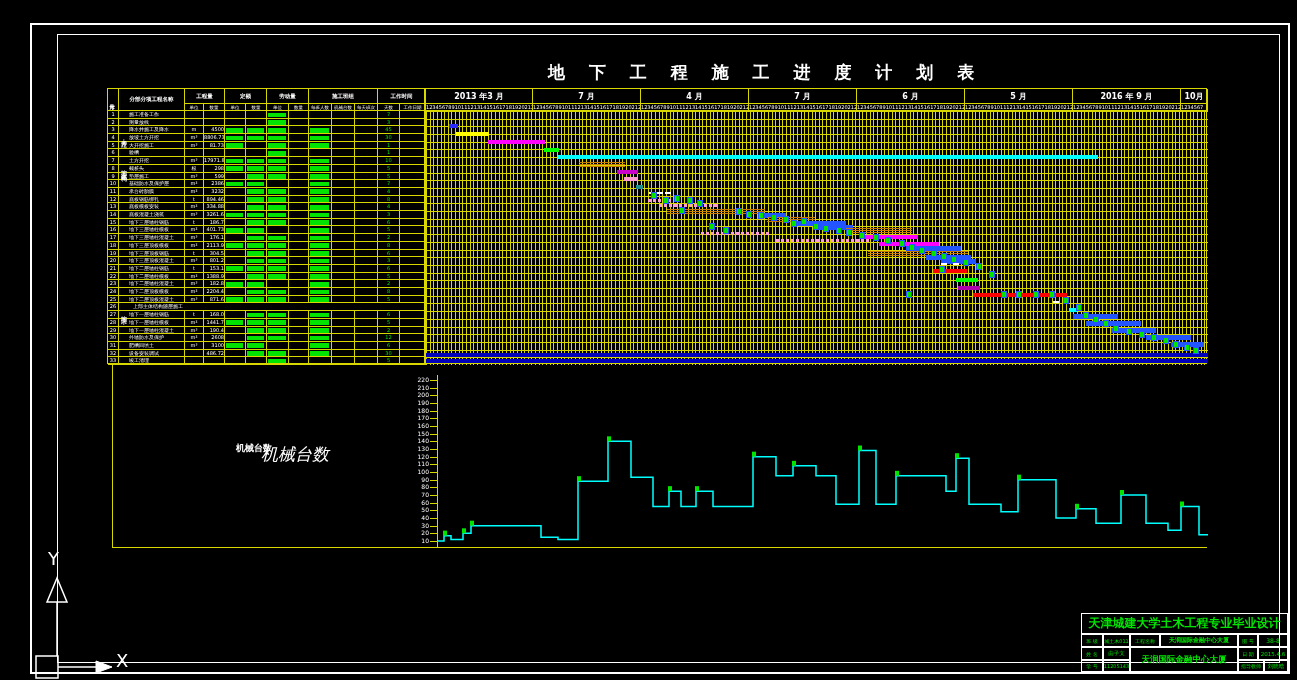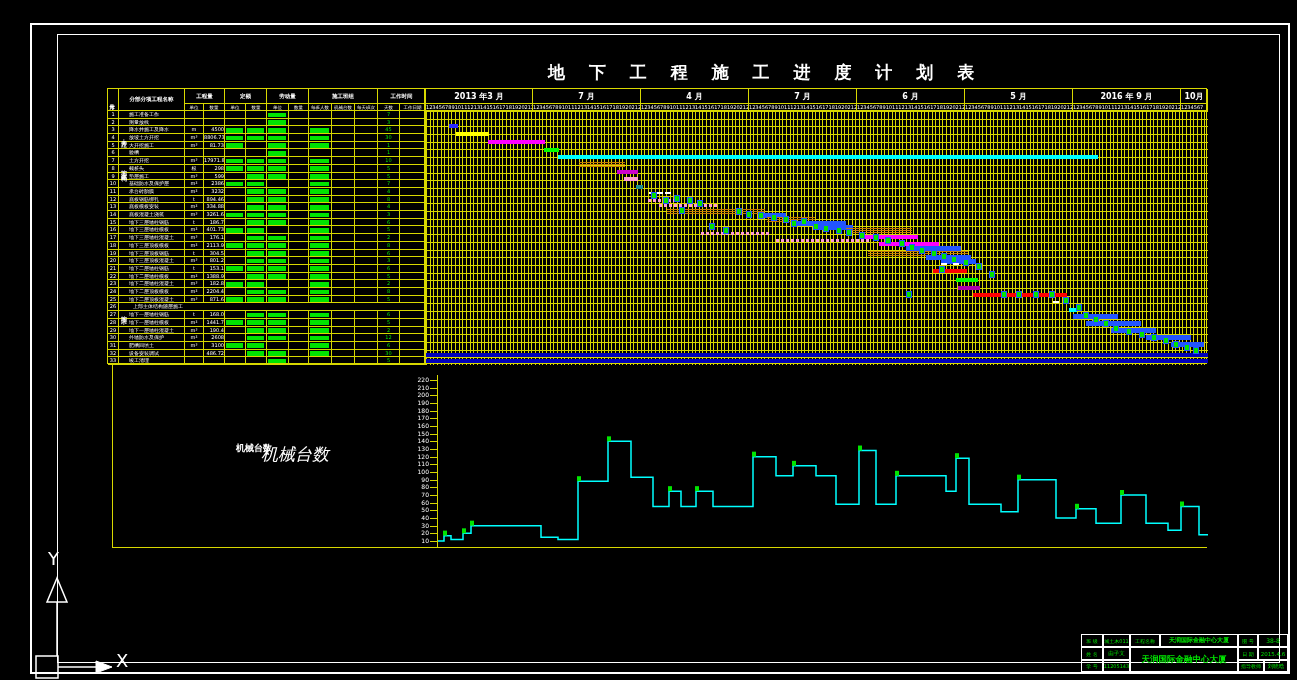--- a/index.html
+++ b/index.html
@@ -842,20 +842,21 @@
         <rect x="458" y="105.8305" width="4" height="5" fill="#00e400"></rect>
         <rect x="518" y="88.1964" width="4" height="5" fill="#00e400"></rect>
         <rect x="580" y="109.66399999999999" width="4" height="5" fill="#00e400"></rect>
         <rect x="638" y="138.7986" width="4" height="5" fill="#00e400"></rect>
         <rect x="683" y="124.99799999999999" width="4" height="5" fill="#00e400"></rect>
         <rect x="743" y="136.4985" width="4" height="5" fill="#00e400"></rect>
       </svg>
     </div>
 
   <div class="abs" style="left:1081px;top:613px;width:207px;height:59px;">
+    <div class="tbcell" style="left:0;top:0;width:207px;height:21px;font-size:12px;font-weight:bold;">天津城建大学土木工程专业毕业设计</div>
     <div class="tbcell" style="left:0;top:21px;width:22px;height:13px;font-size:5px;">班 级</div>
     <div class="tbcell" style="left:22px;top:21px;width:27px;height:13px;font-size:5px;">城土木011</div>
     <div class="tbcell" style="left:49px;top:21px;width:30px;height:13px;font-size:5px;">工程名称</div>
     <div class="tbcell" style="left:79px;top:21px;width:78px;height:13px;font-size:6px;font-weight:bold;">天润国际金融中心大厦</div>
     <div class="tbcell" style="left:157px;top:21px;width:20px;height:13px;font-size:5px;">图 号</div>
     <div class="tbcell" style="left:177px;top:21px;width:30px;height:13px;font-size:6px;">38-8</div>
     <div class="tbcell" style="left:0;top:34px;width:22px;height:13px;font-size:5px;">姓 名</div>
     <div class="tbcell" style="left:22px;top:34px;width:27px;height:13px;font-size:5.5px;">由子文</div>
     <div class="tbcell" style="left:49px;top:34px;width:108px;height:25px;font-size:8.5px;font-weight:bold;">天润国际金融中心大厦</div>
     <div class="tbcell" style="left:157px;top:34px;width:20px;height:13px;font-size:5px;">日 期</div>

